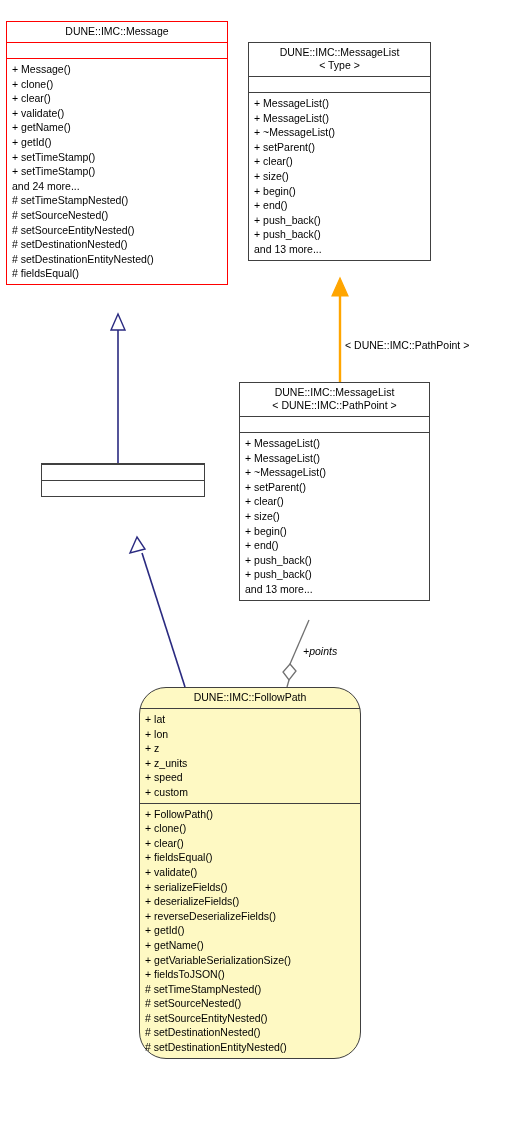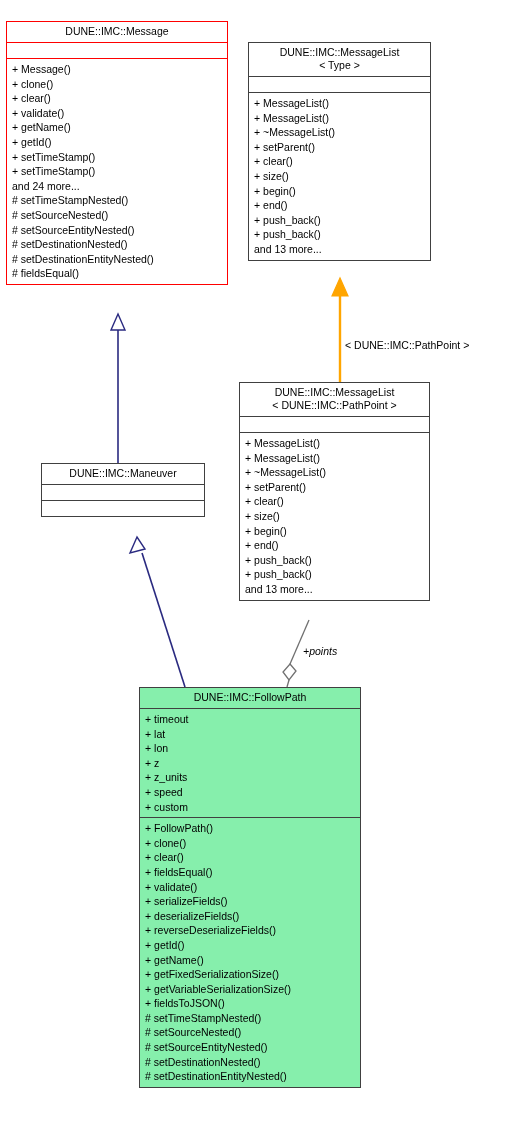--- a/index.html
+++ b/index.html
@@ -19,21 +19,22 @@
     position: absolute;
     box-sizing: border-box;
     background: #ffffff;
     border: 1px solid #404040;
     z-index: 5;
   }
   .uml-box.red {
     border: 1px solid #ff0000;
   }
   .uml-box.filled {
-    background: #86efac;
+    background: #fef9c3;
+    border-radius: 27px;
   }
   .cmp-title {
     text-align: center;
     font-size: 10.5px;
     color: #000000;
     line-height: 13px;
     padding: 3px 4px 4px 4px;
     white-space: pre-line;
   }
   .cmp-sep {
@@ -166,54 +167,51 @@
         <div class="cmp-line">+ size()</div>
         <div class="cmp-line">+ begin()</div>
         <div class="cmp-line">+ end()</div>
         <div class="cmp-line">+ push_back()</div>
         <div class="cmp-line">+ push_back()</div>
         <div class="cmp-line">and 13 more...</div>
       </div>
   </div>
 
   <div class="uml-box" style="left:41px; top:463px; width:164px;">
-    <div class="cmp-title">DUNE::IMC::Maneuver</div>
     <div class="cmp-sep"></div>
     <div class="cmp-attrs empty"></div>
     <div class="cmp-sep"></div>
     <div class="cmp-attrs empty"></div>
   </div>
 
   <div class="edge-label" style="left:303px; top:645px;font-style:italic;">+points</div>
 
   <div class="uml-box filled" style="left:139px; top:687px; width:222px;">
     <div class="cmp-title">DUNE::IMC::FollowPath</div>
     <div class="cmp-sep"></div>
     <div class="cmp-attrs">
-        <div class="cmp-line">+ timeout</div>
         <div class="cmp-line">+ lat</div>
         <div class="cmp-line">+ lon</div>
         <div class="cmp-line">+ z</div>
         <div class="cmp-line">+ z_units</div>
         <div class="cmp-line">+ speed</div>
         <div class="cmp-line">+ custom</div>
       </div>
     <div class="cmp-sep"></div>
     <div class="cmp-ops">
         <div class="cmp-line">+ FollowPath()</div>
         <div class="cmp-line">+ clone()</div>
         <div class="cmp-line">+ clear()</div>
         <div class="cmp-line">+ fieldsEqual()</div>
         <div class="cmp-line">+ validate()</div>
         <div class="cmp-line">+ serializeFields()</div>
         <div class="cmp-line">+ deserializeFields()</div>
         <div class="cmp-line">+ reverseDeserializeFields()</div>
         <div class="cmp-line">+ getId()</div>
         <div class="cmp-line">+ getName()</div>
-        <div class="cmp-line">+ getFixedSerializationSize()</div>
         <div class="cmp-line">+ getVariableSerializationSize()</div>
         <div class="cmp-line">+ fieldsToJSON()</div>
         <div class="cmp-line"># setTimeStampNested()</div>
         <div class="cmp-line"># setSourceNested()</div>
         <div class="cmp-line"># setSourceEntityNested()</div>
         <div class="cmp-line"># setDestinationNested()</div>
         <div class="cmp-line"># setDestinationEntityNested()</div>
       </div>
   </div>
 

